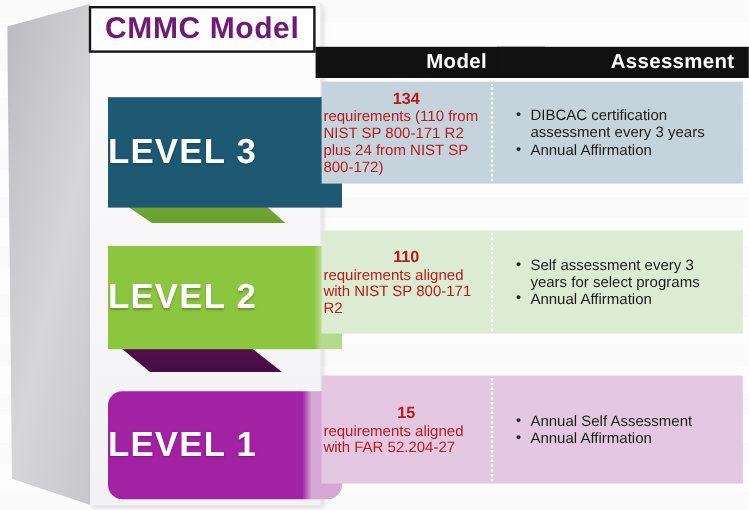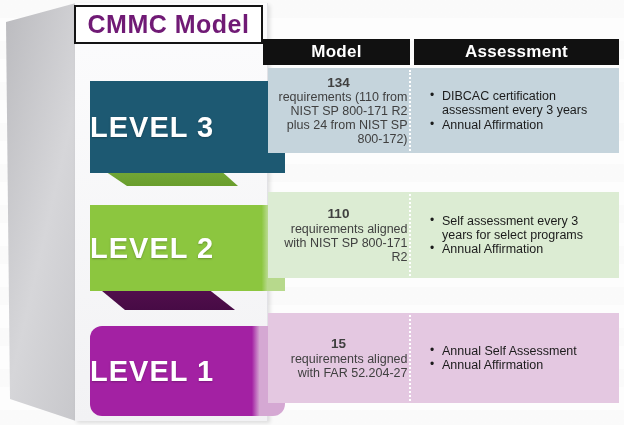--- a/index.html
+++ b/index.html
@@ -60,38 +60,38 @@
   .ribbon-purple{
     top:281px;width:147px;height:29px;
     background:linear-gradient(to bottom,#56104f,#470b45);
     clip-path:polygon(0px 0px, 108px 0px, 145px 29px, 35px 29px);
   }
 
   
   .col-header{
     position:absolute;top:39px;height:26px;background:#111111;
     display:flex;align-items:center;justify-content:center;
-    color:#ffffff;font-size:17px;font-weight:bold;letter-spacing:0.3px;
+    color:#ffffff;font-size:17px;font-weight:bold;letter-spacing:0.3px;padding-left:44px;
   }
   .header-model{left:263px;width:147px;}
   .header-assessment{left:414px;width:205px;}
 
   
   .row{position:absolute;left:268px;width:351px;}
   .row-l3{top:68px;height:85px;background:#c5d4dc;}
   .row-l2{top:192px;height:86px;background:#dcecd3;}
   .row-l1{top:313px;height:90px;background:#e4c8e1;}
   .row .divider{
     position:absolute;left:141px;top:2px;bottom:2px;width:0;
     border-left:2px dotted #ffffff;
   }
   .model-cell{
     position:absolute;left:0;top:0;width:141px;height:100%;
     display:flex;flex-direction:column;align-items:center;justify-content:center;
-    text-align:right;color:#404040;font-size:12.5px;line-height:1.12;
+    text-align:left;color:#b91c1c;font-size:12.5px;line-height:1.12;
   }
   .model-number{font-weight:bold;font-size:13.5px;}
   .model-text{width:138px;}
   .assessment-cell{
     position:absolute;left:147px;right:4px;top:0;height:100%;
     display:flex;align-items:center;
   }
   .assessment-cell ul{
     list-style:none;margin:4px;padding:0 0 0 8px;
     color:#1b1b1b;font-size:12.5px;line-height:1.14;

